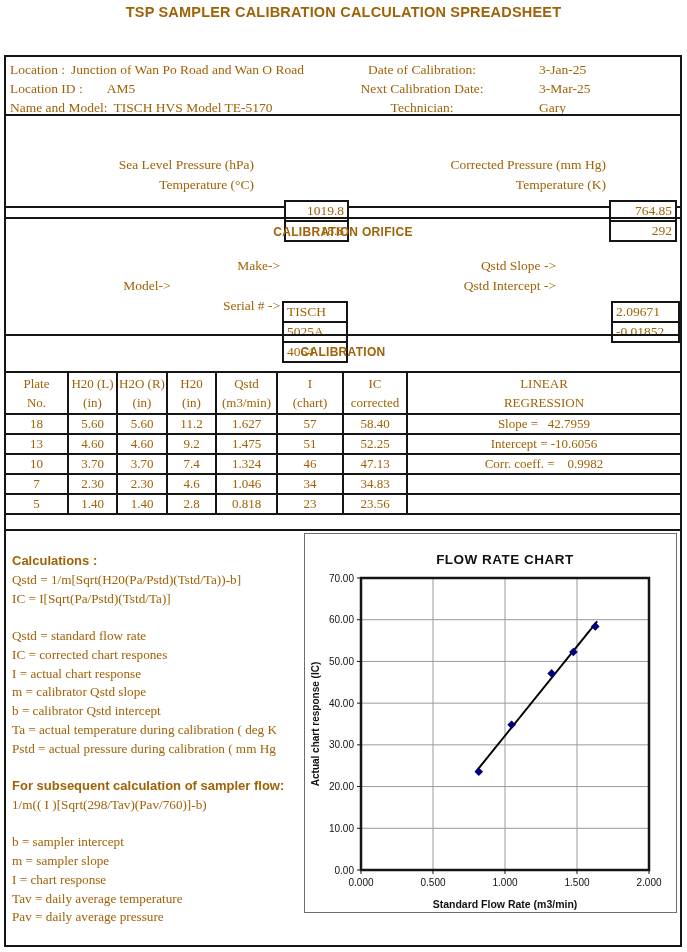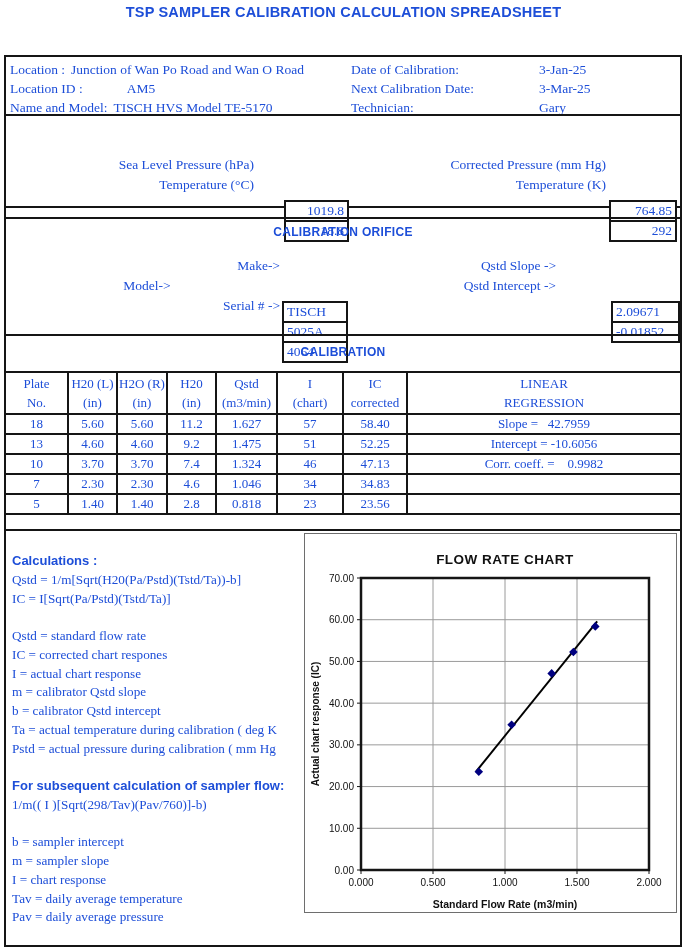--- a/index.html
+++ b/index.html
@@ -1,18 +1,18 @@
 <!DOCTYPE html>
 <html><head>
 <meta charset="utf-8">
 <style>
   html,body { margin:0; padding:0; background:#ffffff; }
   .page {
     position:relative; width:687px; height:952px; background:#ffffff;
-    font-family:"Liberation Serif", serif; color:#1d4ed8; overflow:hidden;
+    font-family:"Liberation Serif", serif; color:#a16207; overflow:hidden;
   }
   .doc-title {
     position:absolute; top:4px; left:0; width:100%; text-align:center;
     font-family:"Liberation Sans", sans-serif; font-weight:bold; font-size:14.5px;
     letter-spacing:.2px;
   }
   .outer-frame {
     position:absolute; left:4px; top:55px; width:678px; height:892px;
     border:2px solid #151515; box-sizing:border-box;
   }
@@ -22,23 +22,23 @@
   }
   .sec-title {
     position:absolute; left:0; width:100%; text-align:center;
     font-family:"Liberation Sans", sans-serif; font-weight:bold; font-size:12px;
     letter-spacing:.3px;
   }
   
   .sec-info { top:55px; height:61px; }
   .info-row { position:relative; height:19px; line-height:19px; font-size:13.5px; padding-left:4px; }
   .info-row:first-child { padding-top:3px; }
-  .ir-label { position:absolute; left:345px; width:182px; text-align:left; }
+  .ir-label { position:absolute; left:325px; width:182px; text-align:center; }
   .ir-value { position:absolute; left:533px; }
-  .id-tab { margin-left:44px; }
+  .id-tab { margin-left:24px; }
   .lbl-gap { margin-left:6px;margin-top:14px; }
   
   .sec-conditions { top:114px; height:94px; }
   .sec-orifice { top:217px; height:119px; }
   .fld-label { position:absolute; font-size:13.5px; line-height:22px; text-align:right; white-space:nowrap; }
   .vbox {
     position:absolute; box-sizing:border-box; height:22px; border:2px solid #151515;
     font-size:13.5px; line-height:18px; background:#fff;margin-top:46px;
   }
   .vbox.r { text-align:right; padding-right:3px; }

